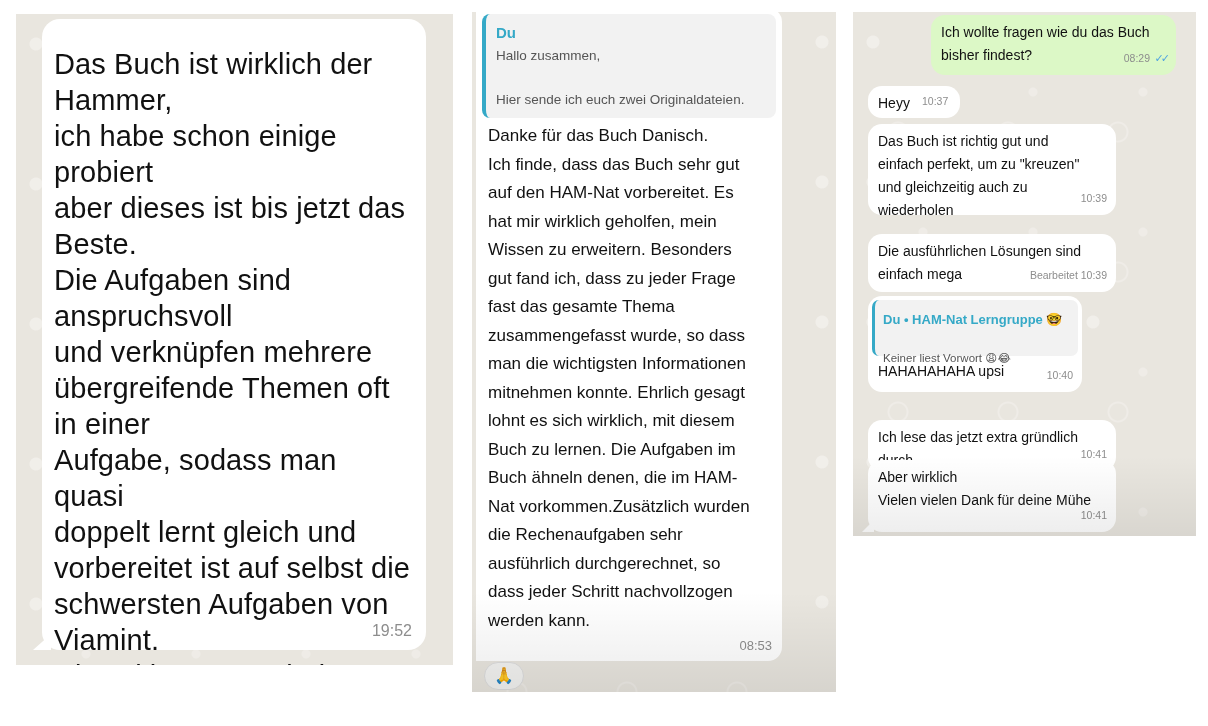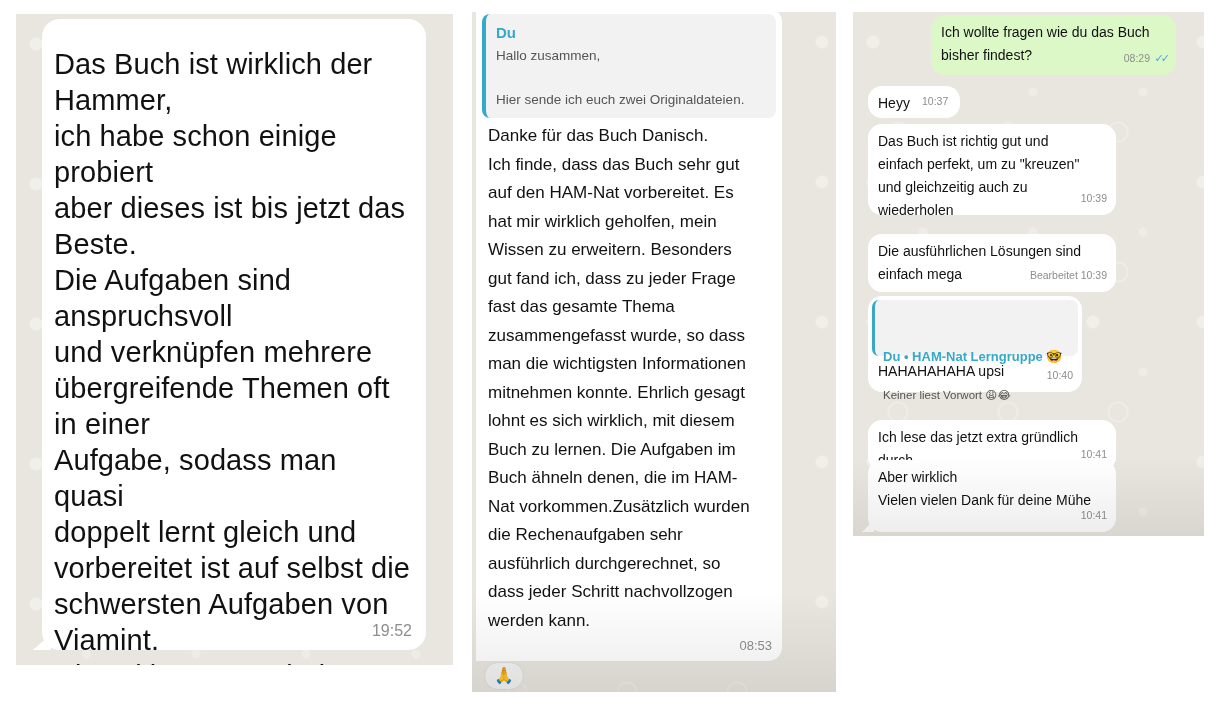--- a/index.html
+++ b/index.html
@@ -7,21 +7,21 @@
          font-family: "Liberation Sans", "DejaVu Sans", sans-serif; color: #111; }
   .panel { position: absolute; background: #e9e6df; overflow: hidden; }
   .panel::before { content: ""; position: absolute; inset: 0;
     background-image:
       radial-gradient(circle at 20px 30px, rgba(255,255,255,0.35) 0 6px, transparent 7px),
       radial-gradient(circle at 70px 80px, rgba(255,255,255,0.25) 0 4px, transparent 5px),
       radial-gradient(circle at 45px 120px, transparent 8px, rgba(255,255,255,0.25) 9px 10px, transparent 11px);
     background-size: 110px 140px; pointer-events: none; }
   #p1 { left: 16px; top: 14px; width: 437px; height: 651px; }
   #p2 { left: 472px; top: 12px; width: 364px; height: 680px; }
-  #p3 { left: 853px; top: 12px; width: 343px; height: 524px; padding-left: 8px; }
+  #p3 { left: 853px; top: 12px; width: 343px; height: 524px; }
 
   .bubble { position: absolute; background: #ffffff; border-radius: 14px; box-sizing: border-box; }
   .bubble.out { background: #dcf8c6; }
   .time { position: absolute; color: #8d8d8d; }
 
   
   #p1 .bubble { left: 26px; top: 5px; width: 384px; height: 631px; border-radius: 18px; padding: 16px 12px 0 12px; }
   #p1 .bubble::after { content: ""; position: absolute; left: -9px; bottom: 0; width: 18px; height: 16px;
      background: #fff; clip-path: polygon(100% 0, 100% 100%, 0 100%); }
   #p1 .msg { font-size: 29px; line-height: 36px; white-space: pre-line; letter-spacing: 0.1px; margin-top: 11px; }
@@ -44,21 +44,21 @@
   #p3 .time { font-size: 10.5px; right: 9px; bottom: 5px; }
   #p3 .b-q { left: 78px; top: 3px; width: 245px; height: 60px; }
   #p3 .b-q .time { right: 26px; }
   #p3 .b-q .ticks { position: absolute; right: 9px; bottom: 5px; color: #4fa3e0; font-size: 11px; letter-spacing: -3px; }
   #p3 .b-heyy { left: 15px; top: 74px; width: 92px; height: 32px; }
   #p3 .b-heyy .time { left: 54px; right: auto; }
   #p3 .b-buch { left: 15px; top: 112px; width: 248px; height: 91px; }
   #p3 .b-loes { left: 15px; top: 222px; width: 248px; height: 58px; }
   #p3 .b-haha { left: 15px; top: 284px; width: 214px; height: 96px; padding: 4px 4px 6px 4px; }
   #p3 .b-haha .quote { background: #f2f2f2; border-left: 3px solid #35a9c7; border-radius: 7px; padding: 8px 8px; height: 56px; box-sizing: border-box; }
-  #p3 .b-haha .quote-author { color: #35a9c7; font-weight: bold; font-size: 13px; margin-top: 37px; }
+  #p3 .b-haha .quote-author { color: #35a9c7; font-weight: bold; font-size: 13px; }
   #p3 .b-haha .quote-text { color: #555; font-size: 11.5px; margin-top: 16px; }
   #p3 .b-haha .msg { padding: 4px 6px; }
   #p3 .b-lese { left: 15px; top: 408px; width: 248px; height: 51px; }
   #p3 .b-aber { left: 15px; top: 448px; width: 248px; height: 72px; }
   #p3 .b-aber::after { content: ""; position: absolute; left: -6px; bottom: 0; width: 12px; height: 12px;
      background: #fff; clip-path: polygon(100% 0, 100% 100%, 0 100%); }
   #p3 .msg { white-space: pre-line; }
   #p3 .fade { position: absolute; left: 0; right: 0; bottom: 0; height: 80px;
      background: linear-gradient(to bottom, rgba(0,0,0,0), rgba(0,0,0,0.07)); pointer-events: none; }
 </style>

